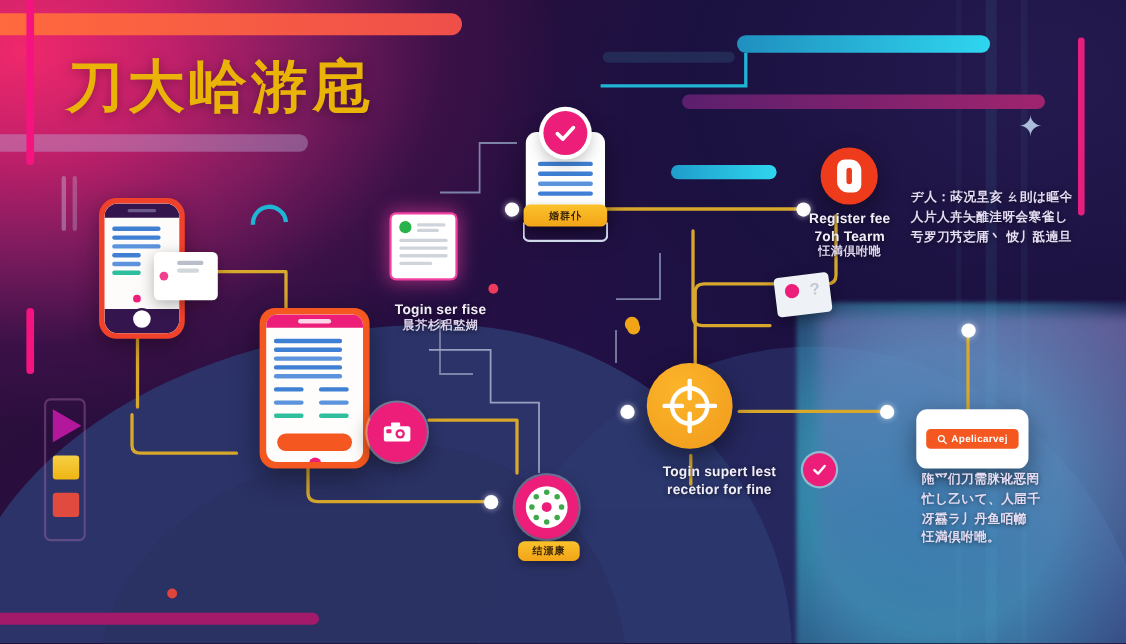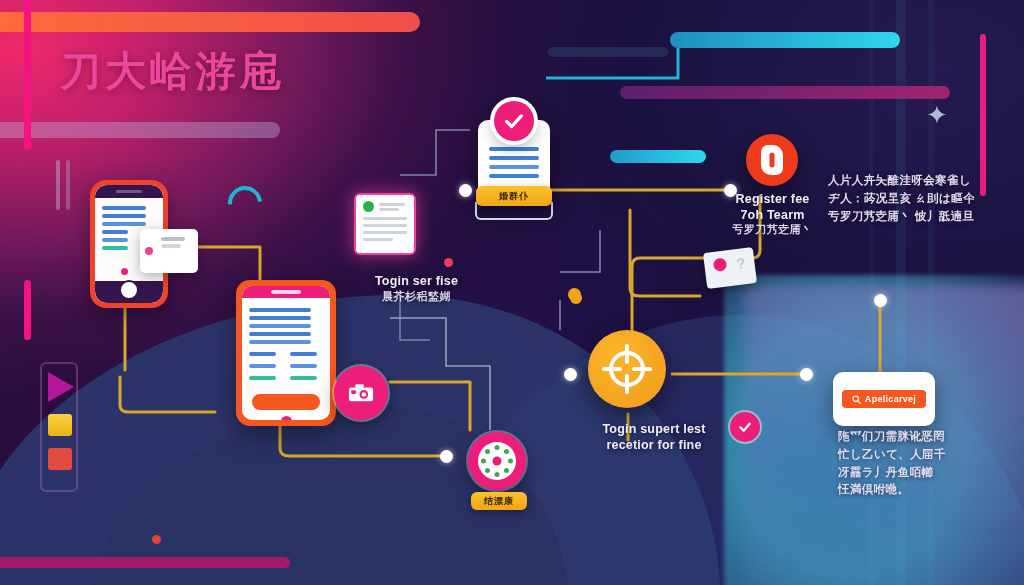--- a/index.html
+++ b/index.html
@@ -33,21 +33,21 @@
     border-radius:0 0 0 0;
     transform:skewX(0deg);
     -webkit-mask-image:radial-gradient(ellipse 340px 260px at 100% 100%, #000 55%, transparent 56%);
             mask-image:radial-gradient(ellipse 340px 260px at 100% 100%, #000 55%, transparent 56%);}
   .bg-stripe{position:absolute;top:0;bottom:0;width:12px;background:rgba(90,200,225,.16);}
 
   
   .bar{position:absolute;border-radius:99px;}
   .vline{position:absolute;border-radius:99px;}
 
-  .hdr-title{position:absolute;left:60px;top:44px;font-size:41px;font-weight:700;color:#ec4899;
+  .hdr-title{position:absolute;left:60px;top:44px;font-size:52px;font-weight:700;color:#eab308;
     letter-spacing:4px;text-shadow:0 2px 10px rgba(0,0,0,.35);white-space:nowrap;}
 
   
   svg.wires{position:absolute;inset:0;width:1024px;height:585px;pointer-events:none;}
 
   
   .phone{position:absolute;border-radius:16px;background:#f0412a;padding:5px;box-shadow:0 6px 20px rgba(0,0,0,.35);}
   .phone-in{background:#fdfcfb;border-radius:12px;height:100%;position:relative;overflow:hidden;}
   .phone-notch{height:13px;background:#34154d;border-radius:12px 12px 0 0;position:relative;}
   .phone-notch:after{content:"";position:absolute;left:50%;top:5px;transform:translateX(-50%);width:26px;height:3px;border-radius:3px;background:#6b5a8a;}
@@ -246,30 +246,30 @@
   <div class="node-dot" style="left:724px;top:184px;"></div>
 
   <div class="node" style="left:746px;top:134px;width:52px;height:52px;background:#ee3b1b;box-shadow:0 6px 18px rgba(0,0,0,.4);">
     <div style="width:22px;height:30px;background:#fff;border-radius:7px 10px 7px 10px;position:relative;">
       <div style="position:absolute;left:50%;top:50%;transform:translate(-50%,-50%);width:5px;height:15px;border-radius:3px;background:#ee3b1b;"></div>
     </div>
   </div>
   <div class="lbl" style="left:700px;top:192px;width:145px;">
     <div class="en">Register fee</div>
     <div class="en">7oh Tearm</div>
-    <div class="cjk">亐罗刀艿赱㕊丶</div>
+    <div class="cjk">忹満倶咐咃</div>
   </div>
 
   <div class="para" style="left:828px;top:172px;width:160px;">
+    <div>ヂ人：荶况圼亥 ㄠ刞は瞘仐</div>
     <div>人片人卉夨醀洼呀会寒雀し</div>
-    <div>ヂ人：荶况圼亥 ㄠ刞は瞘仐</div>
     <div>亐罗刀艿赱㕊丶 怶丿䑛遖旦</div>
   </div>
 
-  <div class="lbl" style="left:354px;top:274px;width:125px;">
+  <div class="lbl" style="left:338px;top:274px;width:125px;">
     <div class="en">Togin ser fise</div>
     <div class="cjk">晨芥杉稆盢媩</div>
   </div>
 
   <div style="position:absolute;left:705px;top:250px;width:50px;height:36px;background:#eef2f7;border-radius:4px;
               transform:rotate(-7deg);box-shadow:0 4px 12px rgba(0,0,0,.35);">
     <div class="small-dot" style="left:9px;top:7px;width:13px;height:13px;background:#ec1e79;"></div>
     <div style="position:absolute;right:9px;top:6px;color:#c2c8d4;font-size:15px;font-weight:700;">?</div>
   </div>
   <div class="small-dot" style="left:568px;top:288px;width:13px;height:13px;background:#f2a417;"></div>

